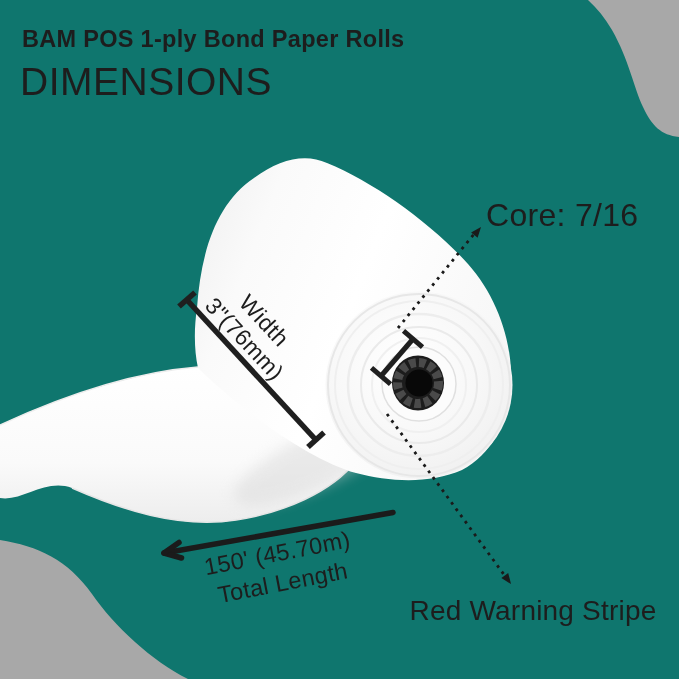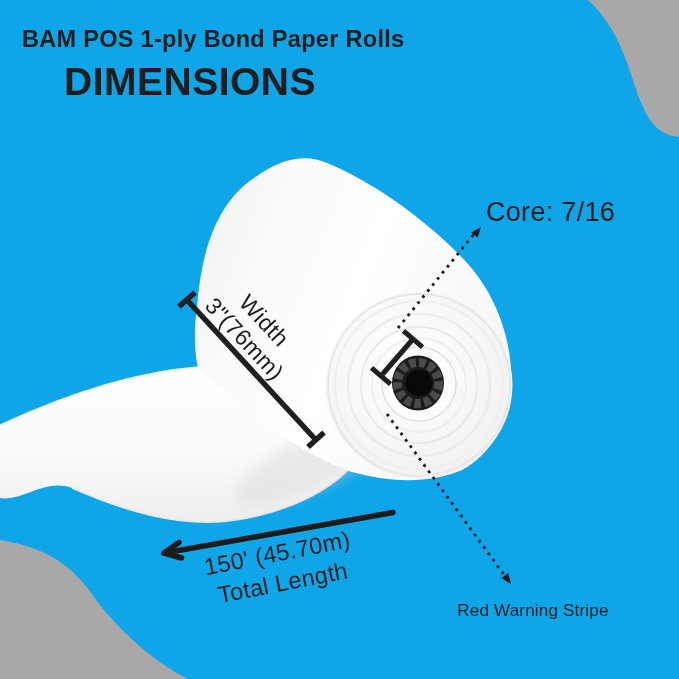--- a/index.html
+++ b/index.html
@@ -1,44 +1,44 @@
 <!DOCTYPE html>
 <html><head>
 <meta charset="utf-8">
 <style>
   html,body{margin:0;padding:0;background:#ffffff;}
   #stage{
     position:relative;width:679px;height:679px;overflow:hidden;
-    background:#0ea5e9;
+    background:#0f766e;
     font-family:"Liberation Sans","DejaVu Sans",sans-serif;
     color:#1d1d1d;
   }
   #art{position:absolute;left:0;top:0;}
   .txt{position:absolute;white-space:nowrap;color:#1d1d1d;}
   .product-title{
     left:22px;top:26px;font-size:23.5px;font-weight:600;letter-spacing:0.3px;
   }
   .dimensions-heading{
-    left:20px;top:60px;font-size:39px;font-weight:700;letter-spacing:0.5px;margin-left:44px;
+    left:20px;top:60px;font-size:39px;font-weight:400;letter-spacing:0.5px;
   }
   .core-label{
-    left:486px;top:197px;font-size:27px;font-weight:500;letter-spacing:0.3px;
+    left:486px;top:197px;font-size:32px;font-weight:500;letter-spacing:0.3px;
   }
   .width-label{
     left:254px;top:330px;font-size:23px;font-weight:500;line-height:27px;
     text-align:center;transform:translate(-50%,-50%) rotate(47deg);
     letter-spacing:0.3px;
   }
   .length-label{
     left:280px;top:568px;font-size:23.5px;font-weight:500;line-height:30px;
     text-align:center;transform:translate(-50%,-50%) rotate(-11deg);
     letter-spacing:0.3px;
   }
   .warning-label{
-    left:533px;top:596px;font-size:17px;font-weight:500;line-height:29px;
+    left:533px;top:596px;font-size:28px;font-weight:500;line-height:29px;
     text-align:left;transform:translateX(-50%);letter-spacing:0.2px;
   }
 </style>
 </head>
 <body>
 
 <div id="stage">
 
   <svg id="art" width="679" height="679" viewBox="0 0 679 679">
     <defs>

